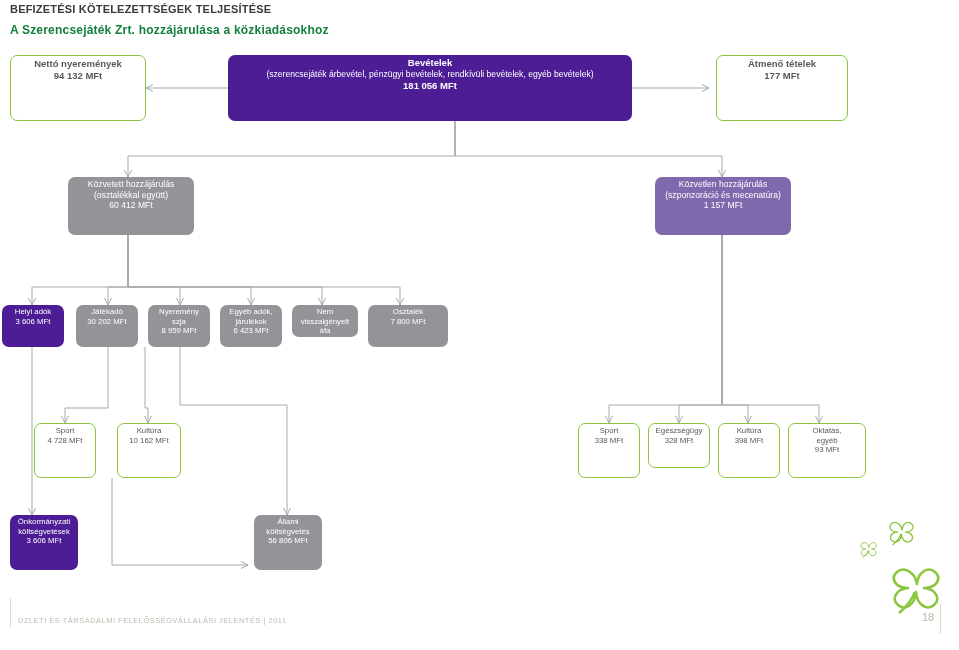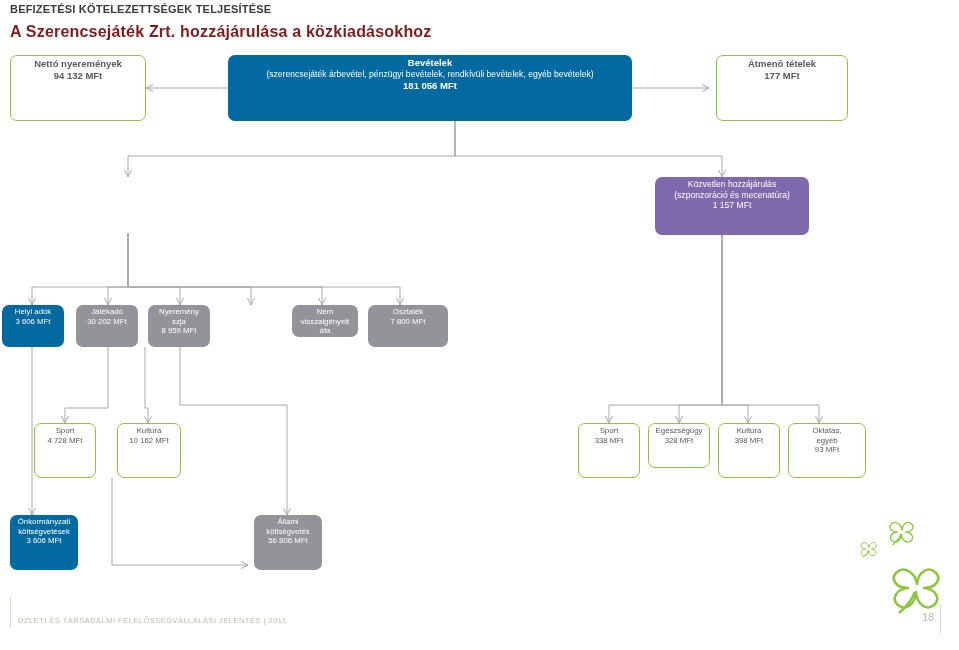--- a/index.html
+++ b/index.html
@@ -14,43 +14,43 @@
   #page{position:relative;width:959px;height:650px;overflow:hidden;}
 
   
   .hdr-title{
     position:absolute;left:10px;top:3px;
     font-size:11px;font-weight:bold;letter-spacing:.2px;
     color:#3b3b3b;white-space:nowrap;
   }
   .hdr-sub{
     position:absolute;left:10px;top:23px;
-    font-size:16px;font-weight:bold;letter-spacing:.2px;
-    color:#7f1d1d;white-space:nowrap;
+    font-size:12px;font-weight:bold;letter-spacing:.2px;
+    color:#15803d;white-space:nowrap;
   }
 
   
   #wires{position:absolute;left:0;top:0;width:959px;height:650px;}
 
   
   .node{
     position:absolute;
     box-sizing:border-box;
     border-radius:7px;
     display:flex;align-items:flex-start;justify-content:center;
     text-align:center;
     line-height:1.25;
     padding:2px 4px;
   }
   .node .txt{display:block;width:100%;}
   .node .ttl{display:block;}
   .node .val{display:block;}
 
   
-  .v-green-fill{background:#0369a1;color:#ffffff;border:none;}
+  .v-green-fill{background:#4c1d95;color:#ffffff;border:none;}
   .v-gray-fill{background:#929497;color:#ffffff;border:none;}
   .v-purple-fill{background:#7e69ad;color:#ffffff;border:none;}
   .v-green-outline{background:#ffffff;color:#58595b;border:1.4px solid #8cc63f;}
 
   .bold{font-weight:bold;}
   .s-10{font-size:9.5px;}
   .s-9{font-size:8.6px;}
   .s-8{font-size:7.8px;}
 
   
@@ -138,22 +138,29 @@
     </span>
   </div>
 
   <div class="node v-green-outline s-10" style="left:716px;top:55px;width:132px;height:66px;">
     <span class="txt">
       <span class="ttl bold">Átmenő tételek</span>
       <span class="val bold">177 MFt</span>
     </span>
   </div>
 
-
-  <div class="node v-purple-fill s-9" style="left:655px;top:177px;width:154px;height:58px;">
+  <div class="node v-gray-fill s-9" style="left:68px;top:177px;width:126px;height:58px;">
+    <span class="txt">
+      <span class="ttl">Közvetett hozzájárulás</span>
+      <span class="ttl">(osztalékkal együtt)</span>
+      <span class="val">60 412 MFt</span>
+    </span>
+  </div>
+
+  <div class="node v-purple-fill s-9" style="left:655px;top:177px;width:136px;height:58px;">
     <span class="txt">
       <span class="ttl">Közvetlen hozzájárulás</span>
       <span class="ttl">(szponzoráció és mecenatúra)</span>
       <span class="val">1 157 MFt</span>
     </span>
   </div>
 
   <div class="node v-green-fill s-8" style="left:2px;top:305px;width:62px;height:42px;">
     <span class="txt">
       <span class="ttl">Helyi adók</span>
@@ -169,20 +176,27 @@
   </div>
 
   <div class="node v-gray-fill s-8" style="left:148px;top:305px;width:62px;height:42px;">
     <span class="txt">
       <span class="ttl">Nyeremény</span>
       <span class="ttl">szja</span>
       <span class="val">8 959 MFt</span>
     </span>
   </div>
 
+  <div class="node v-gray-fill s-8" style="left:220px;top:305px;width:62px;height:42px;">
+    <span class="txt">
+      <span class="ttl">Egyéb adók,</span>
+      <span class="ttl">járulékok</span>
+      <span class="val">6 423 MFt</span>
+    </span>
+  </div>
 
   <div class="node v-gray-fill s-8" style="left:292px;top:305px;width:66px;height:32px;">
     <span class="txt">
       <span class="ttl">Nem</span>
       <span class="ttl">visszaigényelt áfa</span>
       <span class="val">3 422 MFt</span>
     </span>
   </div>
 
   <div class="node v-gray-fill s-8" style="left:368px;top:305px;width:80px;height:42px;">

